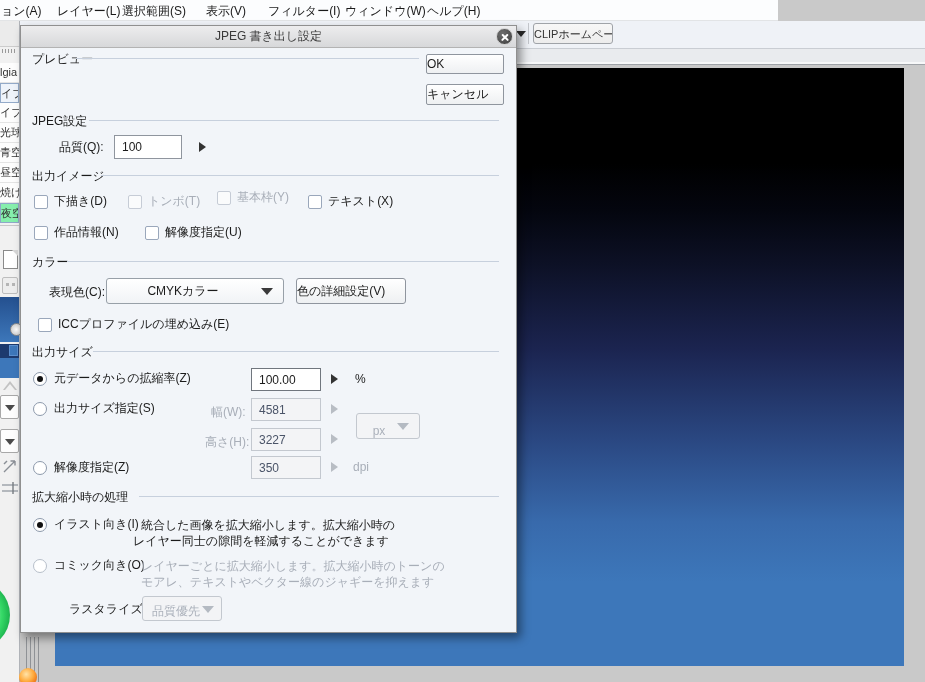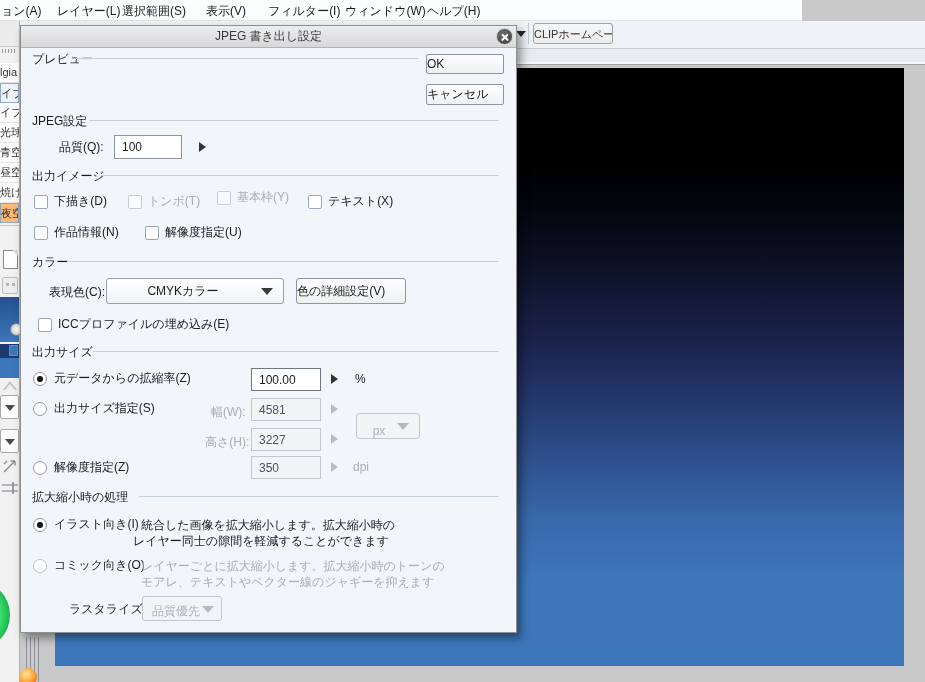--- a/index.html
+++ b/index.html
@@ -1,21 +1,21 @@
 <!DOCTYPE html>
 <html><head>
 <meta charset="utf-8">
 <style>
   html,body{margin:0;padding:0;}
   #app{position:relative;width:925px;height:682px;overflow:hidden;background:#c9c9c9;
        font-family:"Liberation Sans",sans-serif;font-size:12px;color:#1b1b1b;-webkit-font-smoothing:antialiased;}
   .abs{position:absolute;}
 
   
-  .menubar{position:absolute;left:0;top:0;width:778px;height:20px;background:#fcfdfe;border-bottom:1px solid #e2e4e6;z-index:3;padding-left:24px;}
+  .menubar{position:absolute;left:0;top:0;width:778px;height:20px;background:#fcfdfe;border-bottom:1px solid #e2e4e6;z-index:3;}
   .menu-item{position:absolute;top:3px;font-size:12px;color:#1a1a1a;white-space:nowrap;cursor:default;}
 
   
   .toolbar{position:absolute;left:0;top:21px;width:925px;height:27px;background:#eff2f7;border-bottom:1px solid #c9cdd3;z-index:1;}
   .substrip{position:absolute;left:0;top:49px;width:925px;height:15px;background:#e9ebee;border-bottom:1px solid #9fa3a8;box-shadow:inset 0 -2px 0 #f7f8f9;z-index:1;}
   .clip-btn{position:absolute;left:533px;top:23px;width:80px;height:21px;background:linear-gradient(#f7f7f7,#ececec);
             border:1px solid #9fa3a8;border-radius:3px;font-size:11px;color:#333;text-align:center;line-height:20px;z-index:2;box-sizing:border-box;white-space:nowrap;overflow:hidden;}
   .tb-caret{position:absolute;left:516px;top:31px;width:0;height:0;border-left:5px solid transparent;border-right:5px solid transparent;border-top:6px solid #2a2a2a;z-index:2;}
   .tb-divider{position:absolute;left:528px;top:23px;width:1px;height:21px;background:#c3c6cb;z-index:2;}
 
@@ -25,21 +25,21 @@
      background:linear-gradient(180deg,#000000 0%,#000000 16%,#04060f 24%,#0d1126 33%,#1b2450 47%,#2a4781 62%,#386aac 76%,#3d77ba 86%,#3d77ba 100%);}
 
   
   .palette{position:absolute;left:0;top:20px;width:20px;height:662px;background:#f1f1f1;border-right:1px solid #b0b3b8;z-index:1;box-sizing:border-box;}
   .palette-top{position:absolute;left:0;top:0;width:19px;height:26px;background:#ebebeb;border-bottom:1px solid #cccccc;}
   .palette-dots{position:absolute;left:2px;top:29px;width:15px;height:4px;
       background:repeating-linear-gradient(90deg,#9a9a9a 0 1px,transparent 1px 3px);}
   .prow{position:absolute;left:0;width:19px;height:20px;background:#fdfdfd;border-bottom:1px solid #e4e4e4;
         font-size:11px;line-height:19px;color:#333;white-space:nowrap;overflow:hidden;box-sizing:border-box;}
   .prow.sel1{background:#eef3fa;border:1px solid #93aac9;}
-  .prow.sel2{background:#fdba74;border:1px solid #8fa8c8;text-align:right;}
+  .prow.sel2{background:#86efac;border:1px solid #8fa8c8;text-align:right;}
   .psep{position:absolute;left:0;top:205px;width:19px;height:1px;background:#c7c7c7;}
   .paper-icon{position:absolute;left:3px;top:230px;width:13px;height:17px;background:#ffffff;border:1px solid #8a8a8a;}
   .paper-icon::after{content:"";position:absolute;right:-1px;top:-1px;border-style:solid;border-width:0 6px 6px 0;border-color:transparent #d7d7d7 transparent transparent;}
   .widget-icon{position:absolute;left:2px;top:257px;width:14px;height:15px;border:1px solid #bdbdbd;border-radius:2px;background:#ededed;}
   .widget-icon::after{content:"";position:absolute;left:3px;top:5px;width:3px;height:3px;background:#b5b5b5;box-shadow:6px 0 0 #b5b5b5;}
   .grad-preview{position:absolute;left:0;top:277px;width:19px;height:45px;background:linear-gradient(180deg,#24508f,#3d77ba);}
   .grad-handle{position:absolute;left:10px;top:303px;width:13px;height:13px;border-radius:50%;background:radial-gradient(#fdfdfd,#bfbfbf);border:1px solid #8a8a8a;box-sizing:border-box;}
   .navy-block{position:absolute;left:0;top:324px;width:19px;height:14px;background:#1d3a6e;}
   .navy-block .sq{position:absolute;right:1px;top:1px;width:9px;height:11px;background:#3d77ba;border:1px solid #5b8fce;box-sizing:border-box;}
   .blue-block{position:absolute;left:0;top:338px;width:19px;height:20px;background:#3d77ba;}

